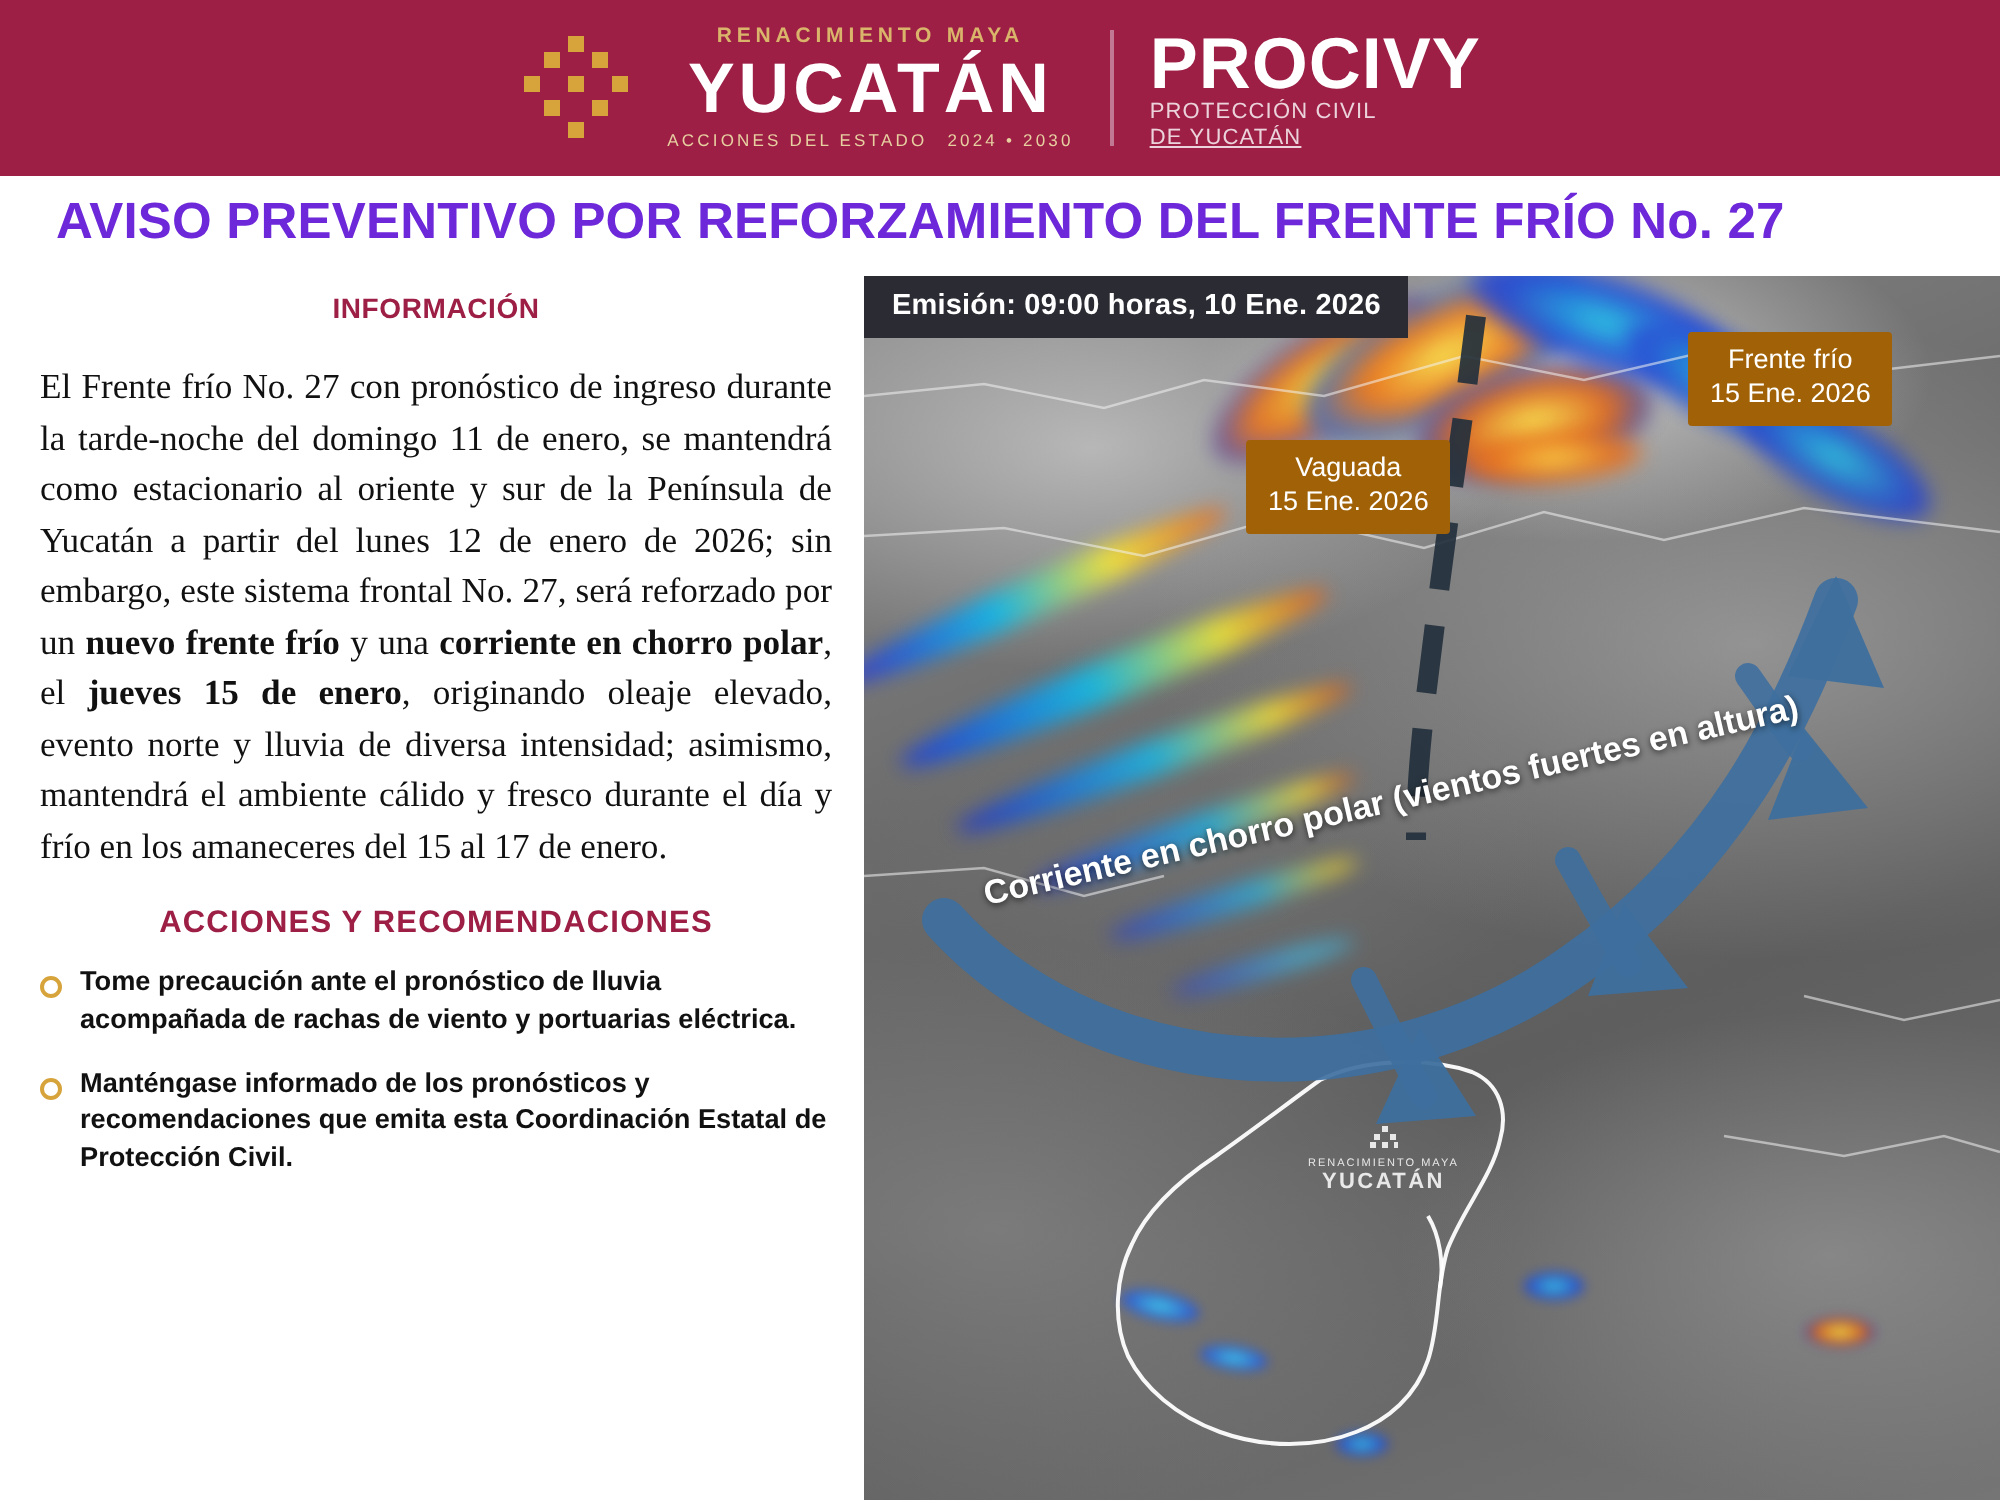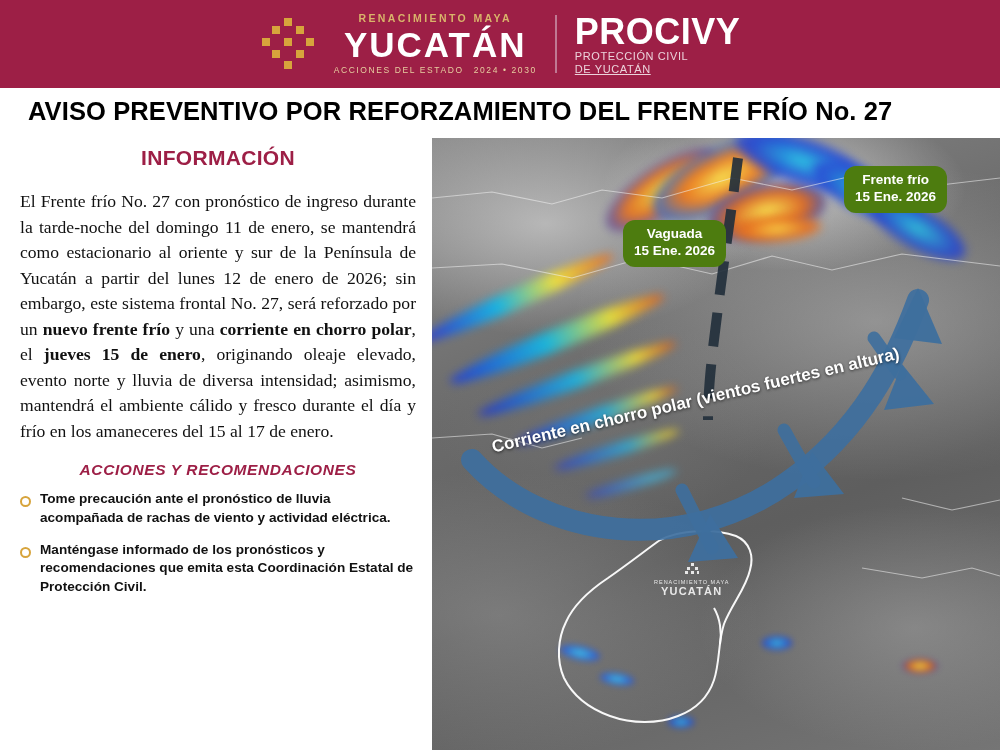--- a/index.html
+++ b/index.html
@@ -57,50 +57,50 @@
 
   
   .title-bar {
     position: absolute; left: 0; top: 88px;
     width: 1000px; height: 46px;
     background: #ffffff;
     display: flex; align-items: center;
   }
   .title-text {
     font-family: "Liberation Sans", sans-serif;
-    font-weight: 700; font-size: 25.5px; color: #000000;
+    font-weight: 700; font-size: 25.5px; color: #6d28d9;
     padding-left: 28px; letter-spacing: .1px;
     white-space: nowrap;
   }
 
   
   .left-col {
     position: absolute; left: 0; top: 138px;
     width: 432px; height: 612px;
     background: #ffffff;
     padding: 4px 16px 0 20px;
   }
   .sec-heading {
     font-family: "Liberation Sans", sans-serif;
-    font-weight: 700; font-size: 21px; color: #9d1f46;
+    font-weight: 700; font-size: 14px; color: #9d1f46;
     text-align: center; letter-spacing: .3px;
     margin-top: 4px; margin-bottom: 7px;
   }
   .body-text {
     font-size: 17.6px; line-height: 1.45; color: #111111;
     text-align: justify; text-justify: inter-word;
     hyphens: none;
     margin-top: 19px;
   }
   .body-text b { font-weight: 700; }
   .sec-heading2 {
     font-family: "Liberation Sans", sans-serif;
     font-weight: 700; font-size: 15.5px; color: #9d1f46;
     text-align: center; letter-spacing: .6px;
-    margin-top: 17px; margin-bottom: 11px; font-style: italic;
+    margin-top: 17px; margin-bottom: 11px;
   }
   .rec-list { list-style: none; }
   .rec-item {
     display: flex; gap: 9px; margin-bottom: 13px;
   }
   .bullet {
     flex: 0 0 auto; width: 11px; height: 11px; margin-top: 6px;
     border: 2px solid #d7a43c; border-radius: 50%;
   }
   .rec-text {
@@ -140,26 +140,26 @@
   .emision {
     position: absolute; left: 0; top: 0;
     background: #2b2b33; color: #ffffff;
     font-family: "Liberation Sans", sans-serif;
     font-size: 14.5px; font-weight: 700;
     padding: 7px 14px 8px 14px;
     letter-spacing: .1px;
   }
   .tag {
     position: absolute;
-    background: #4d7c0f; color: #ffffff;
-    font-family: "Liberation Sans", sans-serif;
-    font-weight: 700; font-size: 13.5px;
+    background: #a16207; color: #ffffff;
+    font-family: "Liberation Sans", sans-serif;
+    font-weight: 400; font-size: 13.5px;
     line-height: 1.25; text-align: center;
     padding: 6px 11px 7px 11px;
-    border-radius: 12px;
+    border-radius: 2px;
   }
   .tag-vaguada { left: 148px; top: 82px; margin-left: 43px; }
   .tag-frente  { left: 412px; top: 28px; }
   .jet-label {
     position: absolute;
     left: 58px; top: 300px;
     width: 420px;
     color: #ffffff;
     font-family: "Liberation Sans", sans-serif;
     font-weight: 700; font-size: 17px;
@@ -222,21 +222,21 @@
   </div>
 
   <div class="left-col">
     <div class="sec-heading">INFORMACIÓN</div>
     <div class="body-text" id="info-par">El Frente frío No. 27 con pronóstico de ingreso durante la tarde-noche del domingo 11 de enero, se mantendrá como estacionario al oriente y sur de la Península de Yucatán a partir del lunes 12 de enero de 2026; sin embargo, este sistema frontal No. 27, será reforzado por un <b>nuevo frente frío</b> y una <b>corriente en chorro polar</b>, el <b>jueves 15 de enero</b>, originando oleaje elevado, evento norte y lluvia de diversa intensidad; asimismo, mantendrá el ambiente cálido y fresco durante el día y frío en los amaneceres del 15 al 17 de enero.</div>
 
     <div class="sec-heading2">ACCIONES Y RECOMENDACIONES</div>
     <ul class="rec-list">
       <li class="rec-item">
         <span class="bullet"></span>
-        <span class="rec-text">Tome precaución ante el pronóstico de lluvia acompañada de rachas de viento y actividad eléctrica.</span>
+        <span class="rec-text">Tome precaución ante el pronóstico de lluvia acompañada de rachas de viento y portuarias eléctrica.</span>
       </li>
       <li class="rec-item">
         <span class="bullet"></span>
         <span class="rec-text">Manténgase informado de los pronósticos y recomendaciones que emita esta Coordinación Estatal de Protección Civil.</span>
       </li>
     </ul>
   </div>
 
   <div class="map">
     <div class="sat-base"></div>
@@ -296,20 +296,21 @@
         <polygon points="380,314 412,356 362,360"></polygon>
         <polygon points="278,376 306,420 256,424"></polygon>
       </g>
       <g fill="none" stroke="#3e6f9e" stroke-width="13" opacity="0.9" stroke-linecap="round">
         <path d="M442 200 C452 214 460 226 468 236"></path>
         <path d="M352 292 C362 310 372 328 382 344"></path>
         <path d="M250 352 C260 372 270 392 280 410"></path>
       </g>
     </svg>
 
+    <div class="emision">Emisión: 09:00 horas, 10 Ene. 2026</div>
 
     <div class="tag tag-vaguada">
       <span>Vaguada</span><br>
       <span>15 Ene. 2026</span>
     </div>
 
     <div class="tag tag-frente">
       <span>Frente frío</span><br>
       <span>15 Ene. 2026</span>
     </div>

